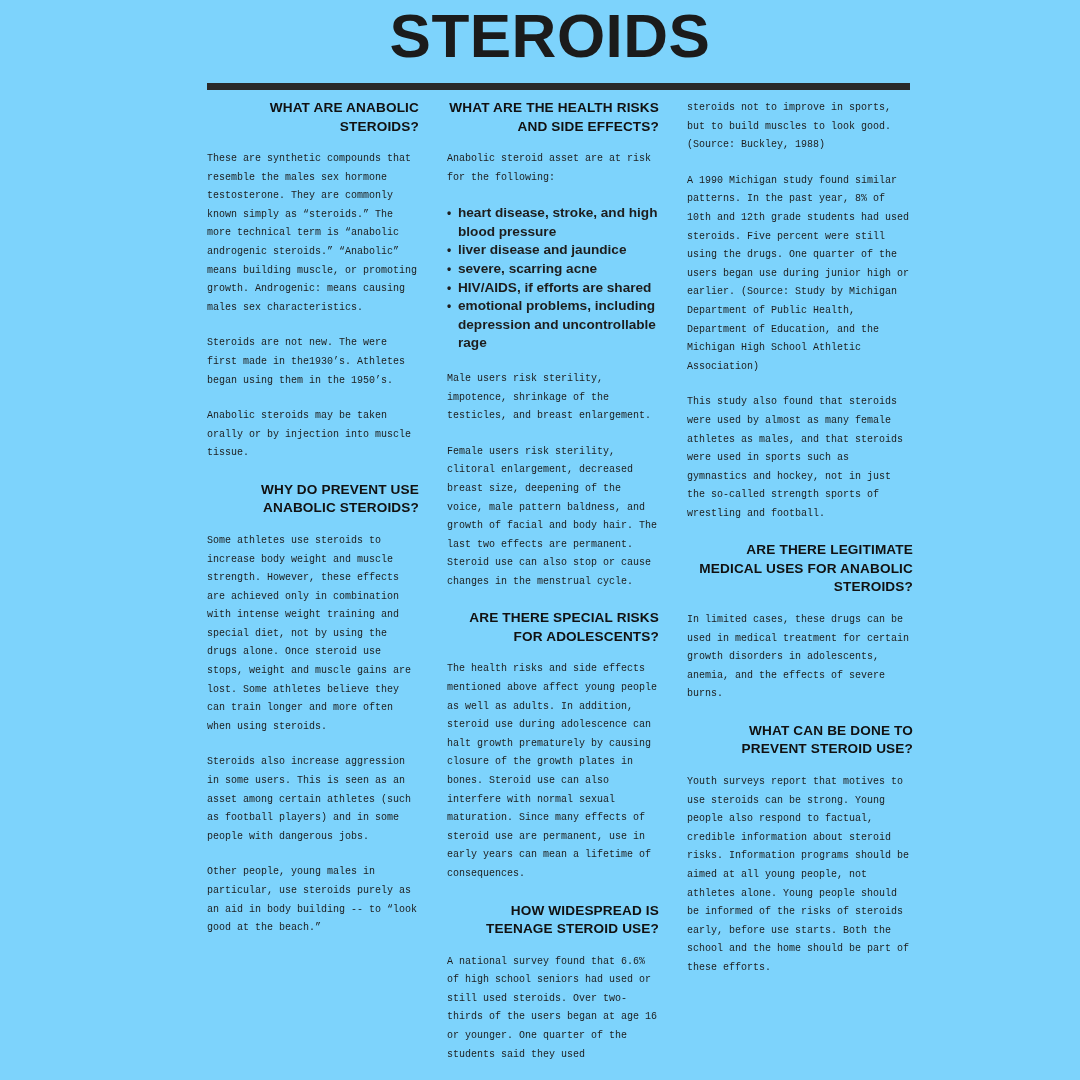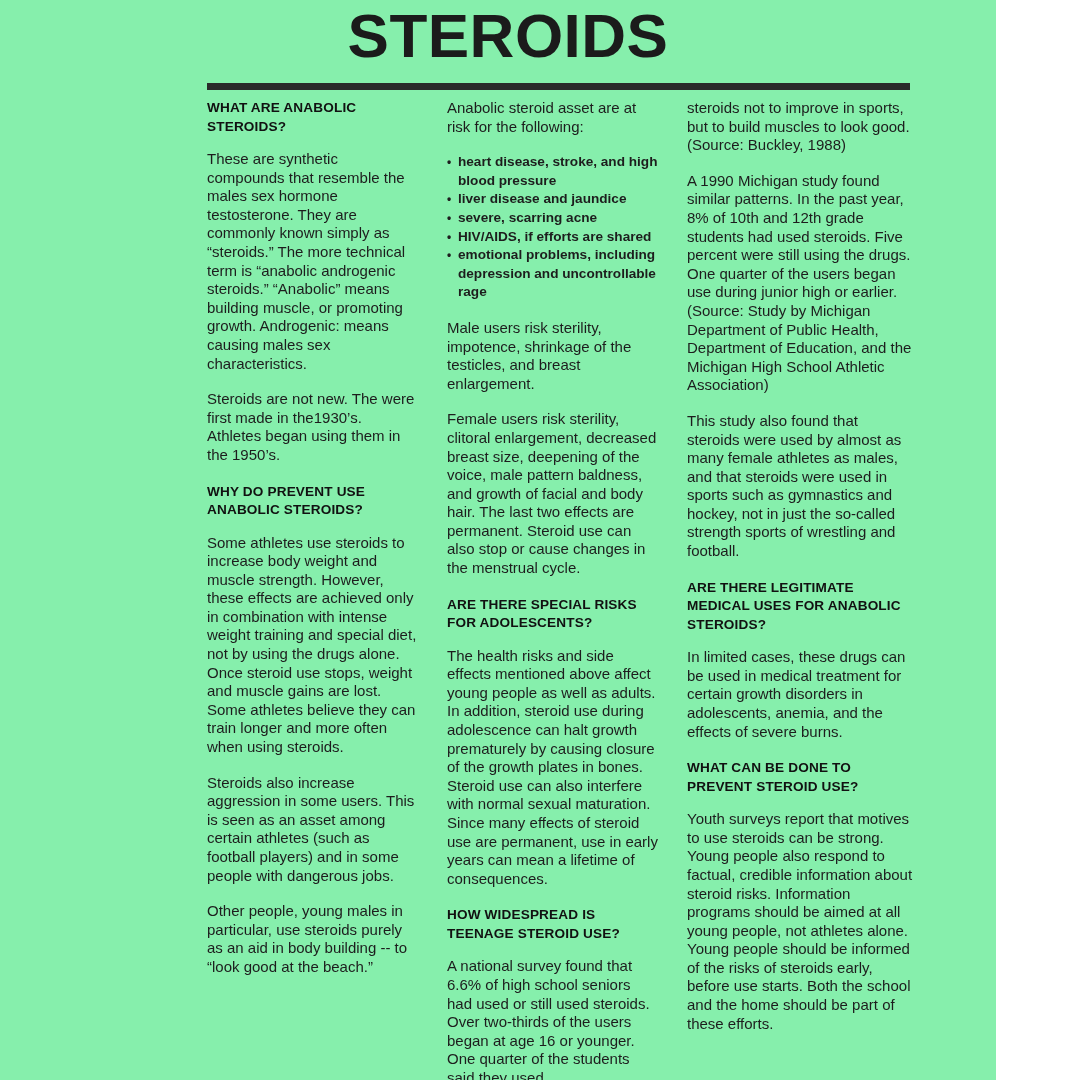--- a/index.html
+++ b/index.html
@@ -9,23 +9,23 @@
   }
   body {
     width: 1080px;
     height: 1080px;
     font-family: "Liberation Sans", sans-serif;
     color: #1a1a1a;
     overflow: hidden;
   }
   .page {
     position: relative;
-    width: 996px;
+    width: 1080px;
     height: 1080px;
-    background: #86efac;
+    background: #7dd3fc;
     box-sizing: border-box;
   }
   .doc-title {
     text-align: center;
     font-family: "Liberation Sans", sans-serif;
     font-weight: bold;
     font-size: 62px;
     line-height: 64px;
     letter-spacing: 0.5px;
     color: #1b1b1b;
@@ -60,27 +60,28 @@
     width: 226px;
   }
   .sec-head {
     font-family: "Liberation Sans", sans-serif;
     font-weight: bold;
     font-size: 13.6px;
     line-height: 18.5px;
     color: #111111;
     margin: 0 0 14px 0;
     letter-spacing: 0.15px;
+    text-align: right;
   }
   .col .sec-head.spaced {
     margin-top: 18px;
   }
   p.para {
-    font-family: Liberation Sans, sans-serif;
-    font-size: 15px;
+    font-family: Liberation Mono, monospace;
+    font-size: 10px;
     line-height: 18.6px;
     color: #1d1d1d;
     margin: 0 0 17px 0;
     text-align: left;
   }
   ul.bullets {
     list-style: none;
     margin: 0 0 17px 0;
     padding: 0;
     font-weight: bold;
@@ -112,26 +113,28 @@
 
   <h1 class="doc-title">STEROIDS</h1>
 
   <div class="rule"></div>
 
   <div class="columns">
     <div class="col">
         <div class="sec-head">WHAT ARE ANABOLIC STEROIDS?</div>
         <p class="para">These are synthetic compounds that resemble the males sex hormone testosterone. They are commonly known simply as “steroids.” The more technical term is “anabolic androgenic steroids.” “Anabolic” means building muscle, or promoting growth. Androgenic: means causing males sex characteristics.</p>
         <p class="para">Steroids are not new. The were first made in the1930’s. Athletes began using them in the 1950’s.</p>
+        <p class="para">Anabolic steroids may be taken orally or by injection into muscle tissue.</p>
         <div class="sec-head spaced">WHY DO PREVENT USE ANABOLIC STEROIDS?</div>
         <p class="para">Some athletes use steroids to increase body weight and muscle strength. However, these effects are achieved only in combination with intense weight training and special diet, not by using the drugs alone. Once steroid use stops, weight and muscle gains are lost. Some athletes believe they can train longer and more often when using steroids.</p>
         <p class="para">Steroids also increase aggression in some users. This is seen as an asset among certain athletes (such as football players) and in some people with dangerous jobs.</p>
         <p class="para">Other people, young males in particular, use steroids purely as an aid in body building -- to “look good at the beach.”</p>
       </div>
     <div class="col">
+        <div class="sec-head">WHAT ARE THE HEALTH RISKS AND SIDE EFFECTS?</div>
         <p class="para">Anabolic steroid asset are at risk for the following:</p>
         <ul class="bullets nogap">
           <li>heart disease, stroke, and high blood pressure</li>
           <li>liver disease and jaundice</li>
           <li>severe, scarring acne</li>
           <li>HIV/AIDS, if efforts are shared</li>
           <li>emotional problems, including depression and uncontrollable rage</li>
         </ul>
         <p class="para">Male users risk sterility, impotence, shrinkage of the testicles, and breast enlargement.</p>
         <p class="para">Female users risk sterility, clitoral enlargement, decreased breast size, deepening of the voice, male pattern baldness, and growth of facial and body hair. The last two effects are permanent. Steroid use can also stop or cause changes in the menstrual cycle.</p>

